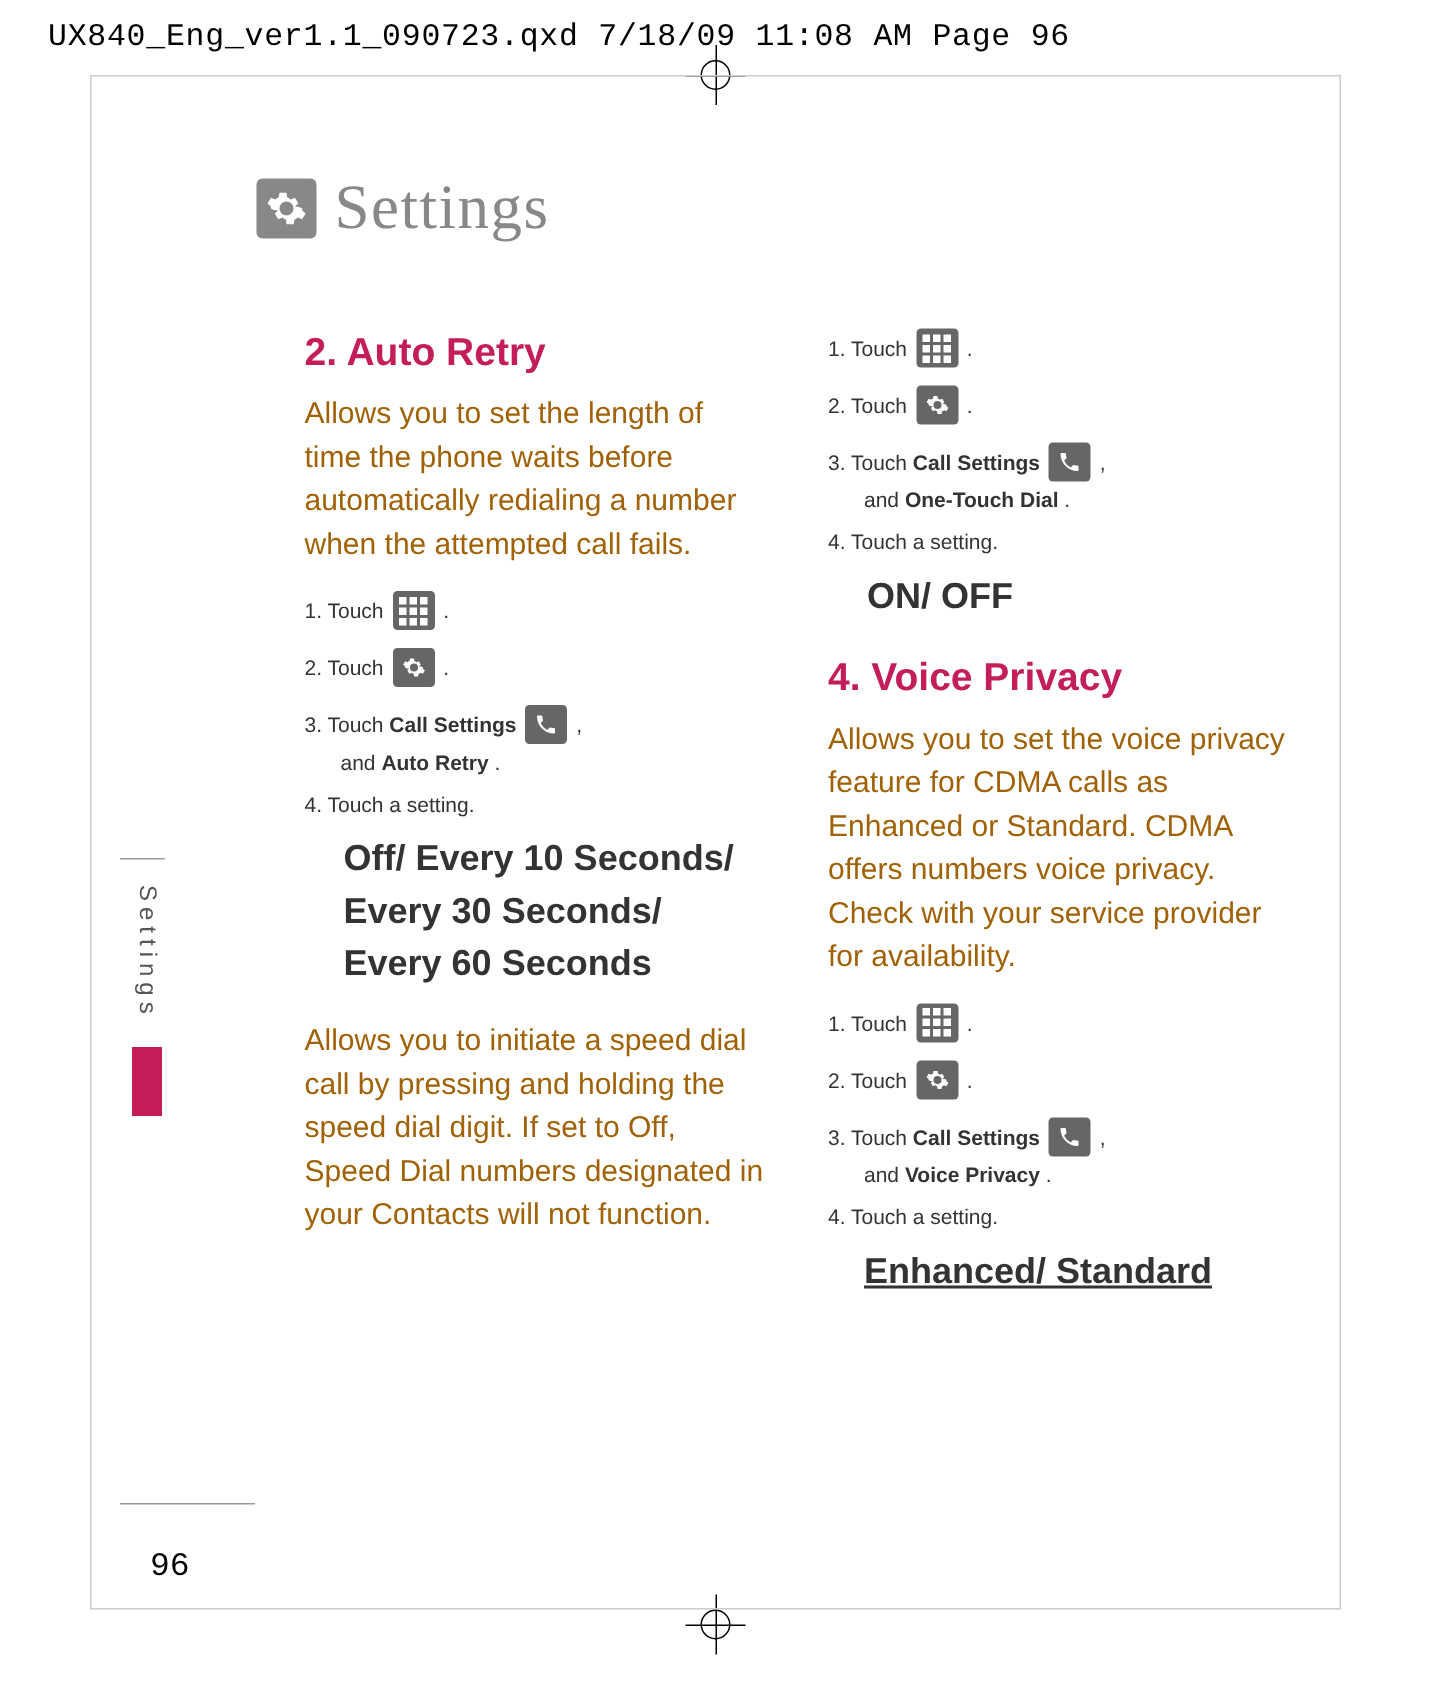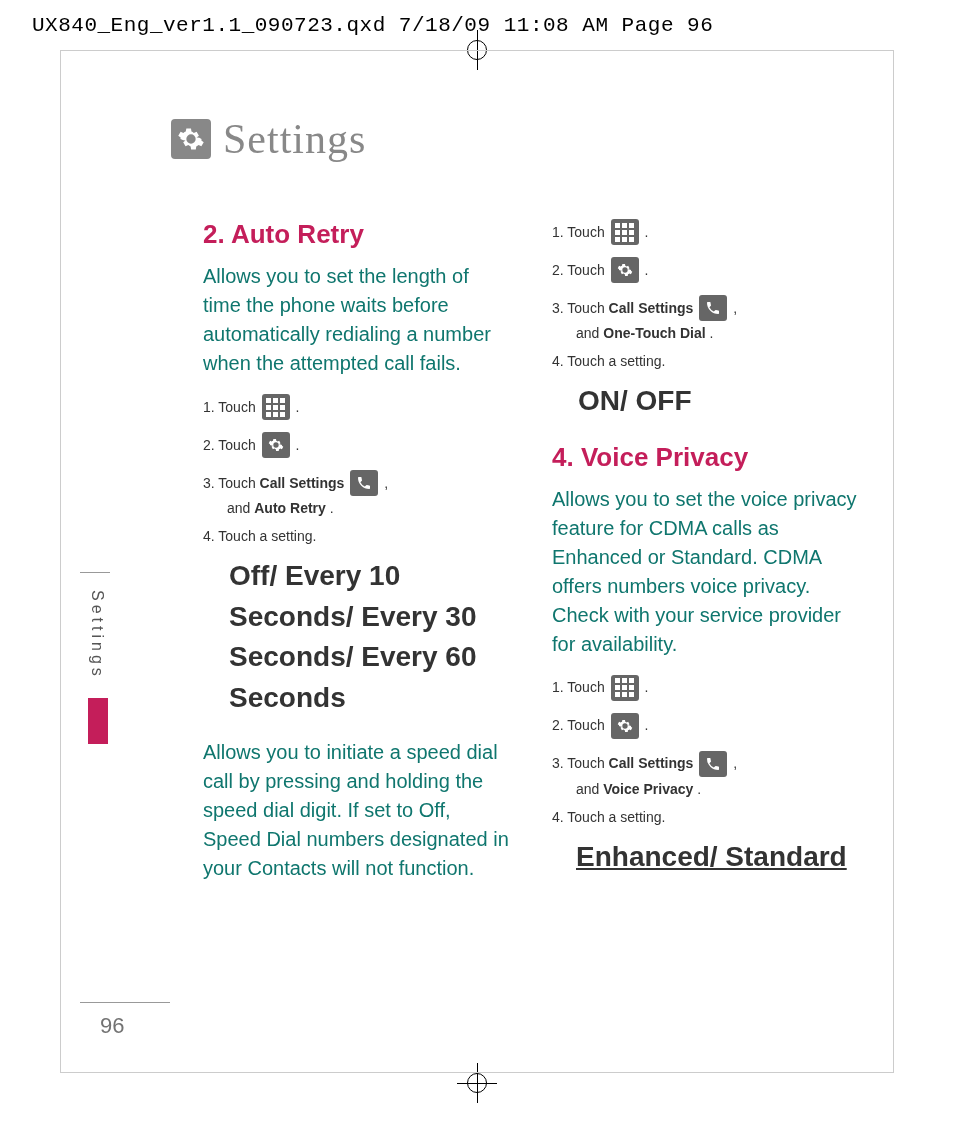--- a/index.html
+++ b/index.html
@@ -129,21 +129,21 @@
     .section-heading {
       color: #c41e5a;
       font-size: 26px;
       font-weight: 600;
       margin-bottom: 12px;
       font-family: 'Segoe UI', Arial, sans-serif;
     }
     .body-text {
       font-size: 20px;
       line-height: 1.45;
-      color: #0f766e;
+      color: #a16207;
       margin-bottom: 16px;
       font-family: 'Segoe UI Light', 'Segoe UI', Arial, sans-serif;
       font-weight: 300;
     }
     .icon-box {
       display: inline-flex;
       width: 28px;
       height: 26px;
       background: #666;
       border-radius: 3px;
@@ -163,21 +163,21 @@
     .icon-grid span {
       background: #fff;
       width: 5px;
       height: 5px;
     }
     .bold {
       font-weight: 600;
     }
     .options {
       font-weight: 600;
-      font-size: 28px;
+      font-size: 24px;
       line-height: 1.45;
       margin-left: 26px;
       margin-bottom: 20px;
       font-family: 'Segoe UI', Arial, sans-serif;
     }
     .side-tab {
       position: absolute;
       left: 88px;
       top: 580px;
       font-family: 'Segoe UI', Arial, sans-serif;
@@ -192,24 +192,24 @@
     }
     .side-bar {
       width: 20px;
       height: 46px;
       background: #c41e5a;
       margin-top: 8px;
     }
     .page-num {
       position: absolute;
       left: 100px;
-      bottom: 84px;
+      bottom: 66px;
       font-size: 22px;
-      font-family: Liberation Sans, sans-serif;
-      color: #737373;
+      font-family: Liberation Mono, monospace;
+      color: #000000;
     }
     .hr-bottom {
       position: absolute;
       left: 80px;
       bottom: 120px;
       width: 90px;
       height: 1px;
       background: #999;
     }
     .hr-top-side {

